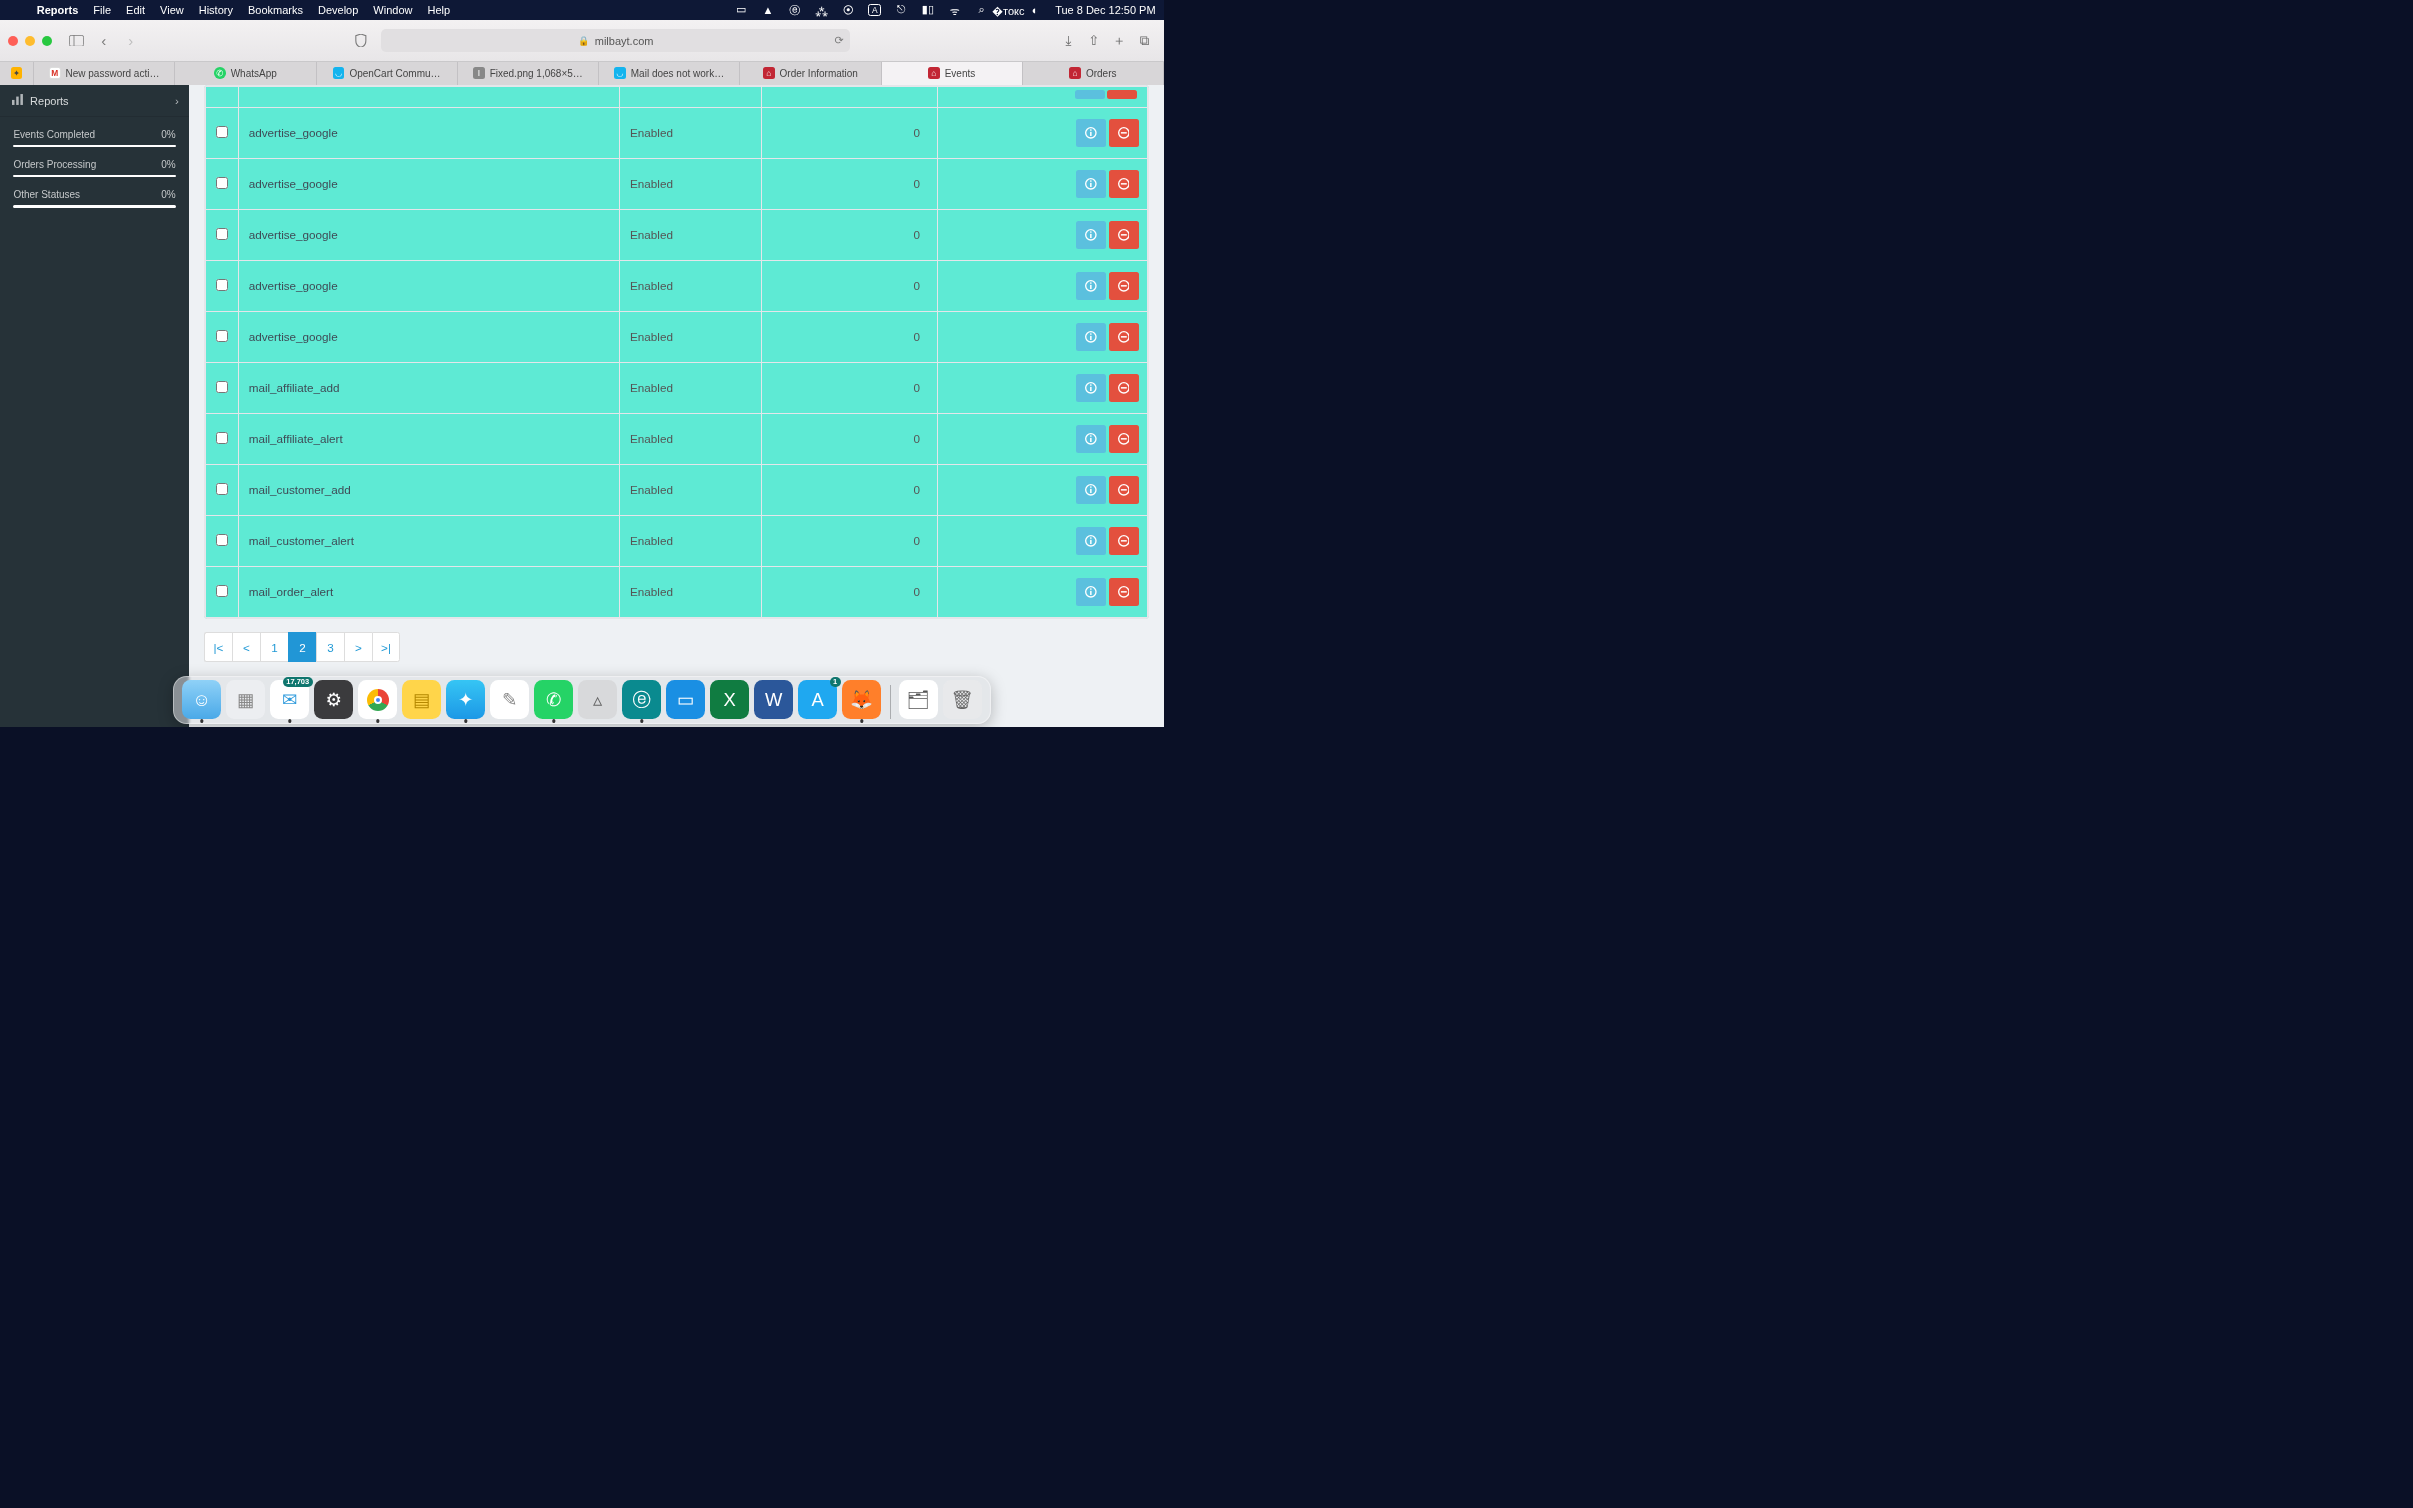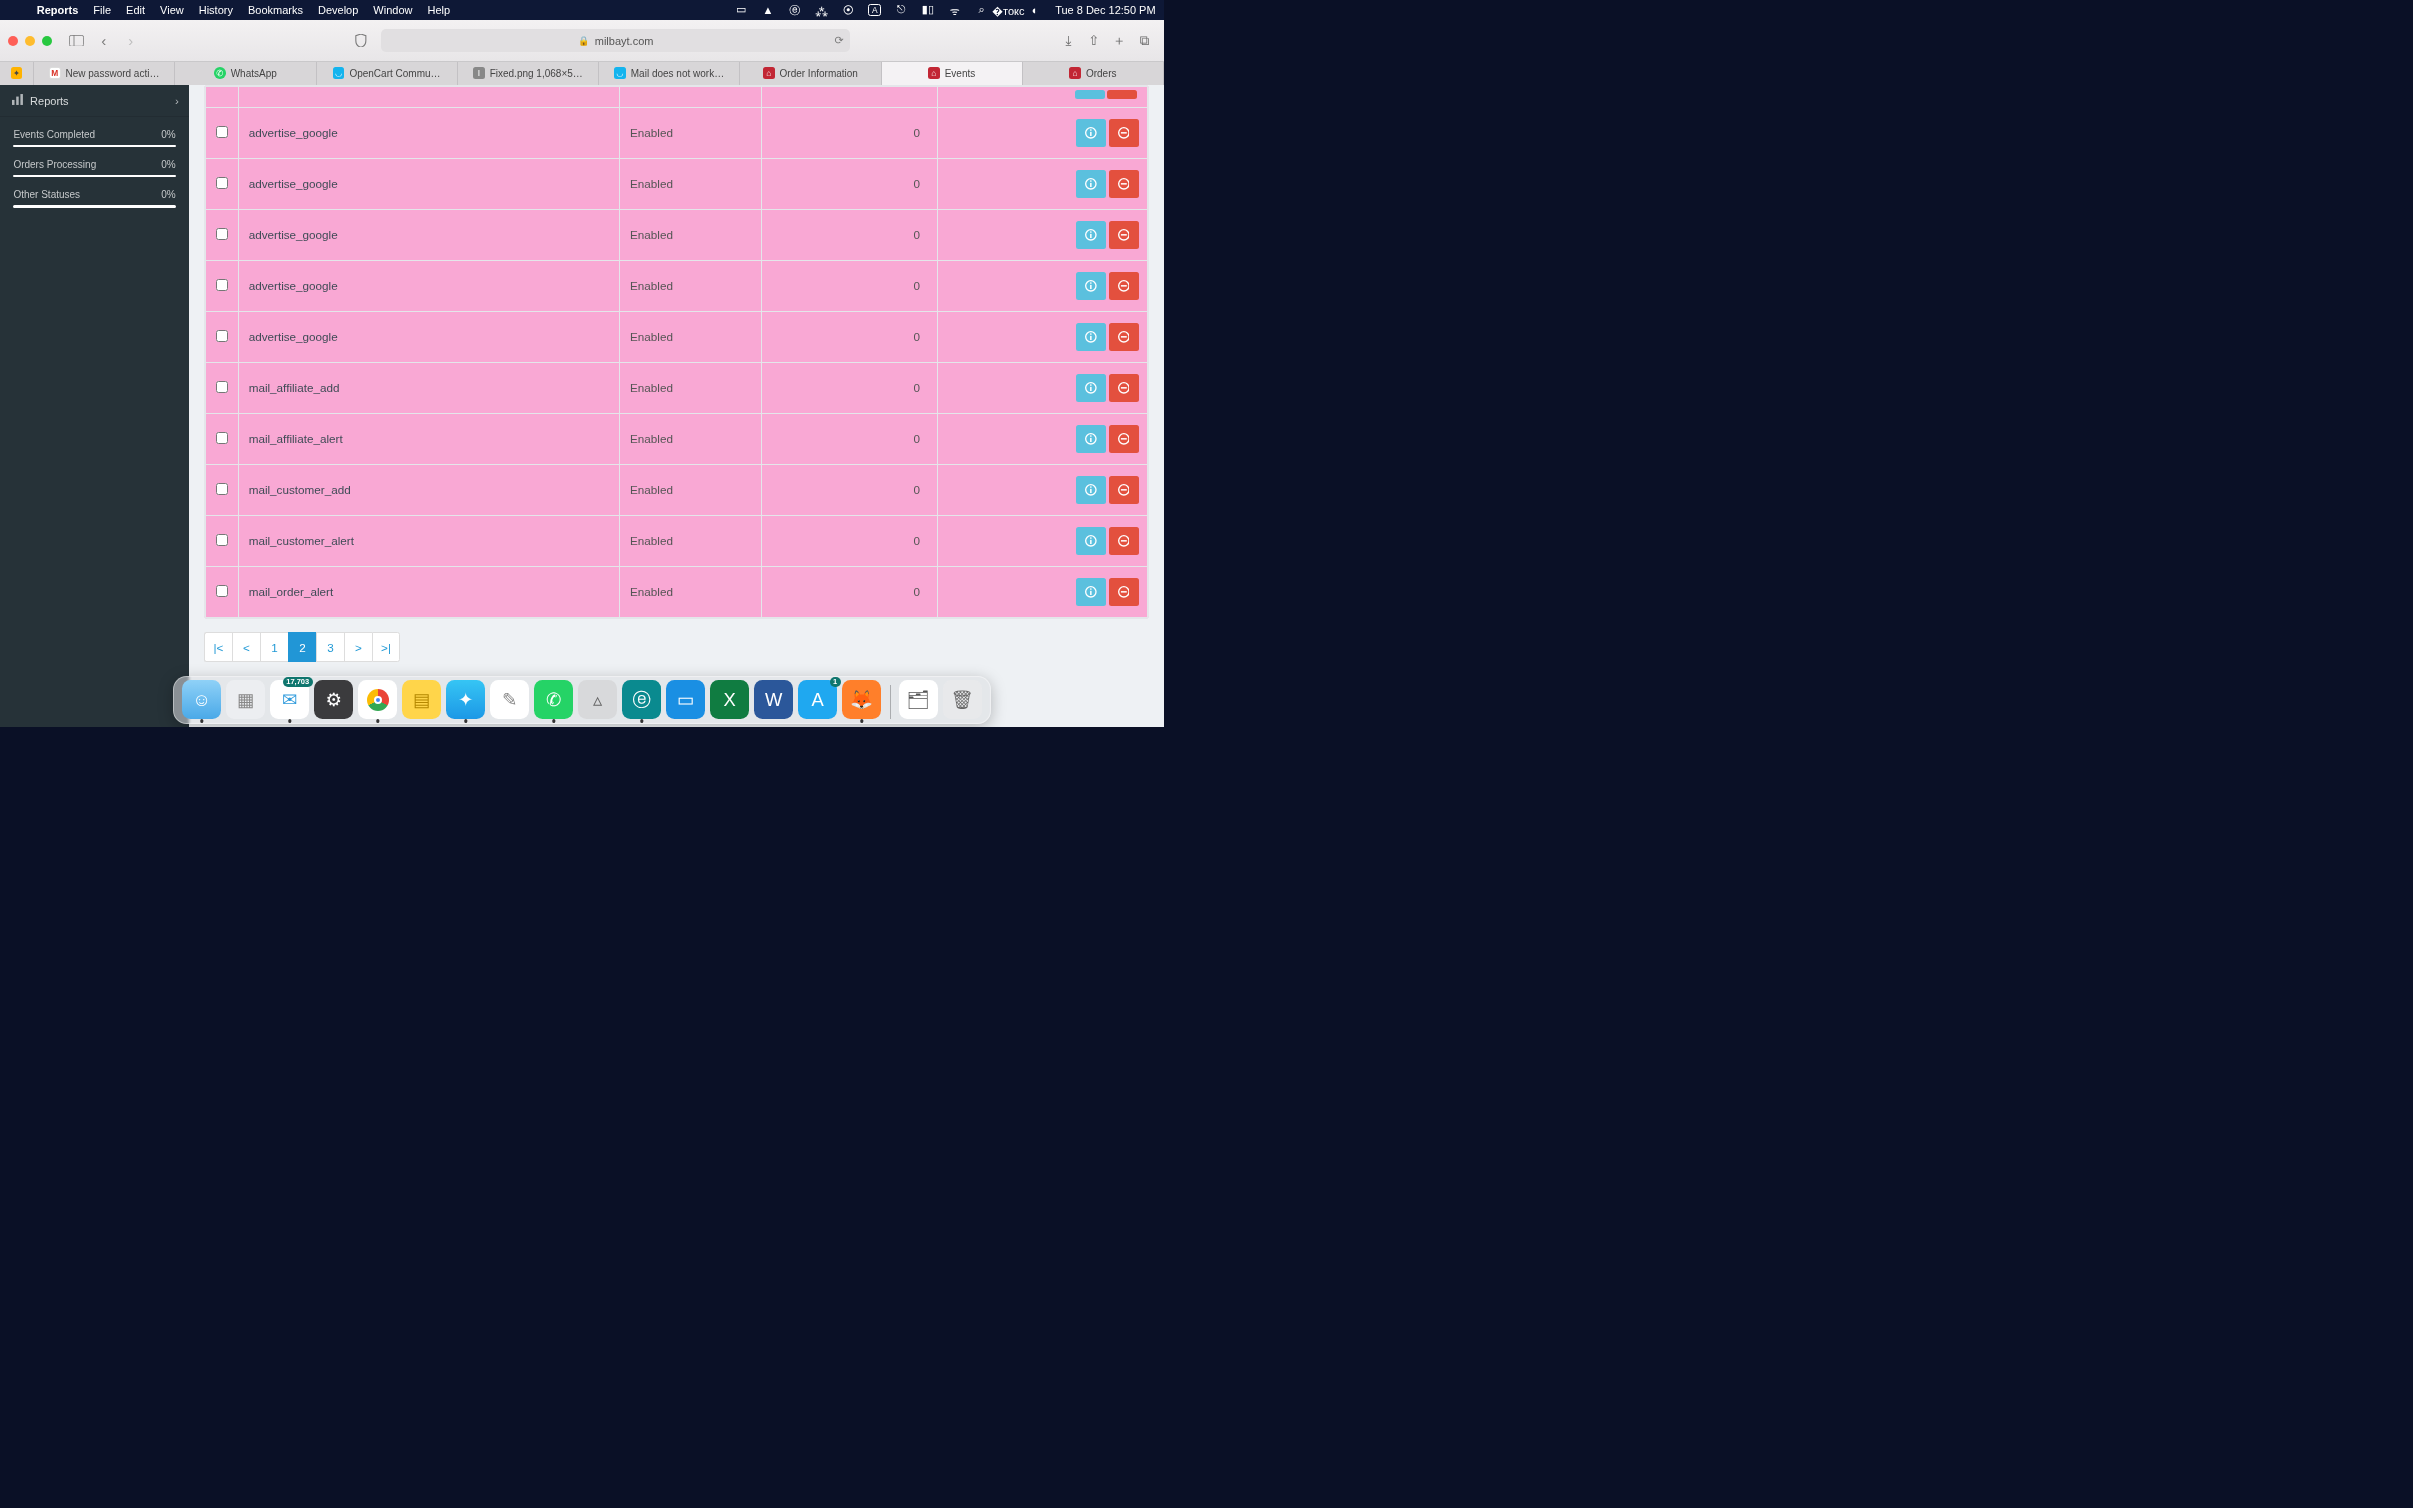--- a/index.html
+++ b/index.html
@@ -47,21 +47,21 @@
   .side-row { display:flex; align-items:center; height:32px; padding:0 11.7px; border-bottom:0.8px solid rgba(0,0,0,.1); position:relative; }
   .side-row.collapsed::after { content:"›"; position:absolute; right:10px; color:#b0b5b8; font-size:11.7px; }
   .side-row .i { width:18.4px; color:#b0b5b8; }
   .stats { padding:11.7px 13.4px 8.4px; }
   .stat { margin-bottom:11.7px; }
   .stat-line { display:flex; justify-content:space-between; color:#c5c8ca; font-size:10px; margin-bottom:5px; }
   .stat-bar { height:2.5px; background:#20272c; border-radius:1.7px; overflow:hidden; }
   .stat-bar > div { height:100%; background:#fff; }
 
   .content { flex:1; background:#eef1f4; padding:0 15px 0 15px; overflow:hidden; position:relative; }
-  .panel { background:#f9a8d4; border:0.8px solid #e4e6ea; border-radius:2.5px; margin-top:0; }
+  .panel { background:#5eead4; border:0.8px solid #e4e6ea; border-radius:2.5px; margin-top:0; }
   table.grid { width:100%; border-collapse:collapse; font-size:11.7px; color:#333; }
   table.grid td { border:0.8px solid #e4e6ea; padding:11px 10px; vertical-align:middle; }
   table.grid td.chk { width:25px; text-align:center; }
   table.grid td.chk input { width:11.7px; height:11.7px; }
   table.grid td.name { color:#3f4b56; }
   table.grid td.sort { width:176px; text-align:right; padding-right:17px; color:#555; }
   table.grid td.status { width:142px; color:#555; }
   table.grid td.actions { width:210px; text-align:right; padding-right:8.4px; }
   .btn { display:inline-flex; align-items:center; justify-content:center; width:30px; height:28px; border-radius:2.5px; color:#fff; margin-left:2.5px; font-size:11.7px; }
   .btn.info { background:#5bc0de; }

